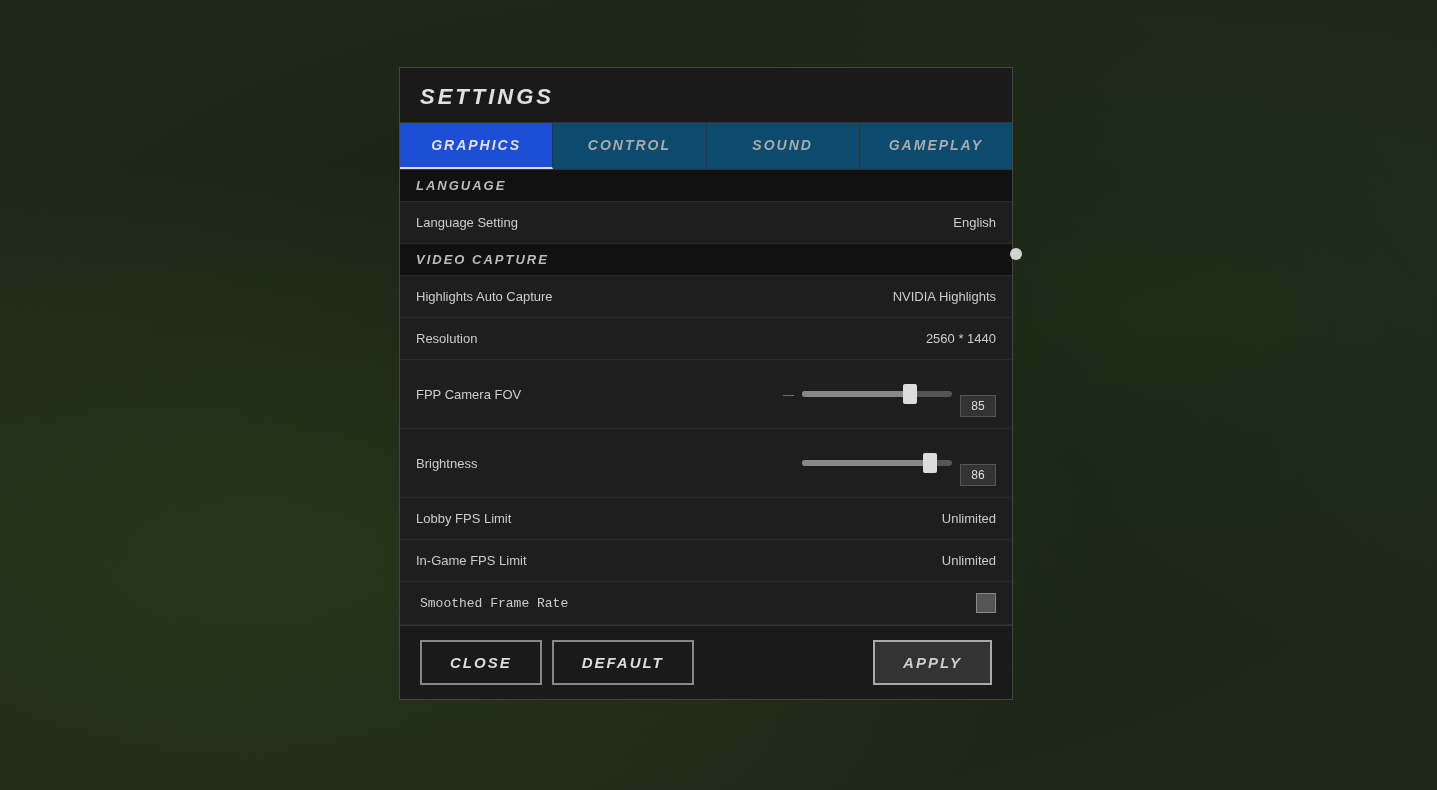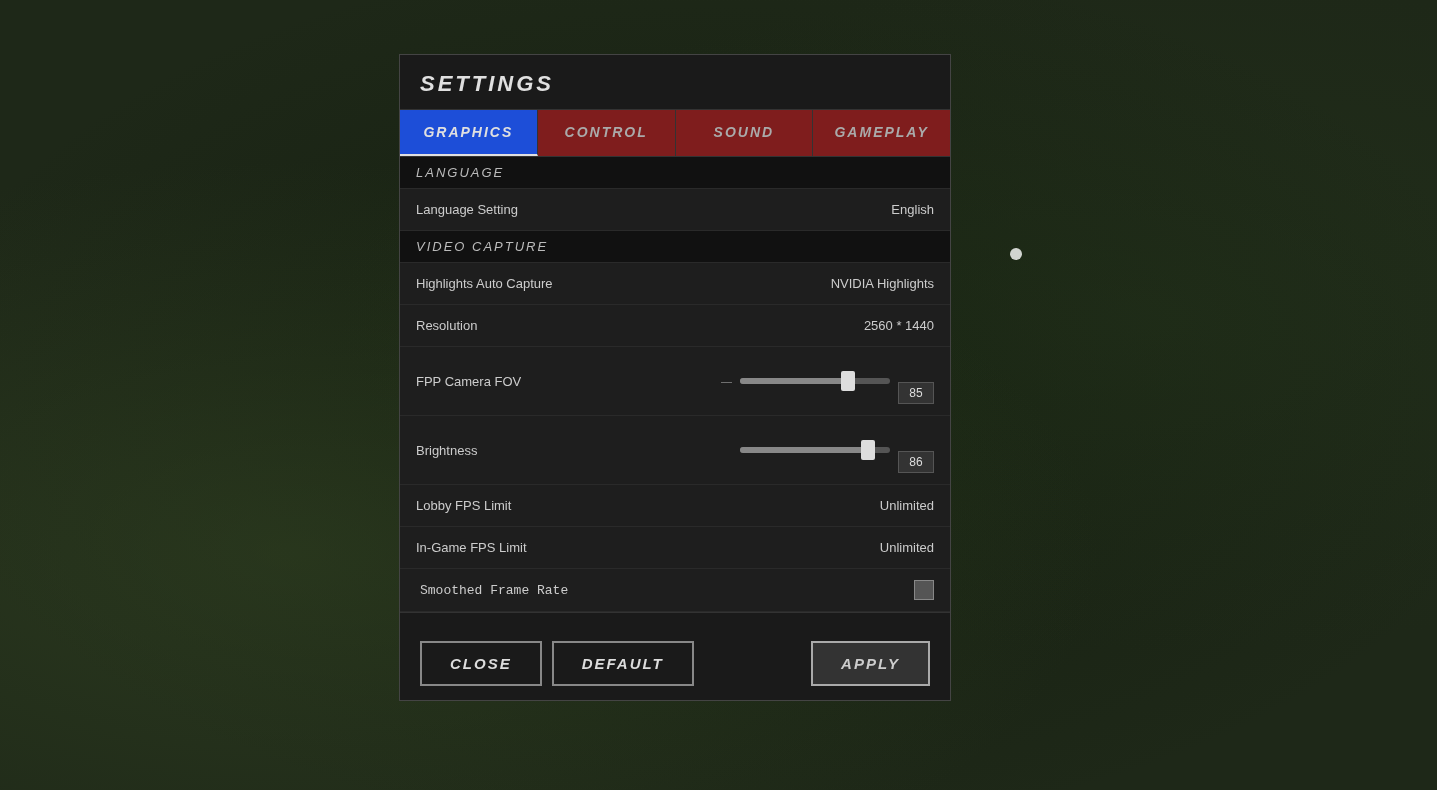--- a/index.html
+++ b/index.html
@@ -19,23 +19,23 @@
       inset: 0;
       background:
         radial-gradient(ellipse at 20% 70%, rgba(60,80,40,0.4) 0%, transparent 50%),
         radial-gradient(ellipse at 80% 40%, rgba(40,60,30,0.3) 0%, transparent 50%),
         radial-gradient(ellipse at 50% 50%, rgba(20,30,15,0.8) 0%, transparent 80%);
       background-color: #1e2818;
     }
 
     .settings-modal {
       position: absolute;
-      top: 54px;
+      top: 67px;
       left: 399px;
-      width: 552px;
+      width: 614px;
       background: #1a1a1a;
       border: 1px solid #444;
       display: flex;
       flex-direction: column;
     }
 
     .modal-header {
       background: #1a1a1a;
       padding: 16px 20px 12px 20px;
       border-bottom: 1px solid #333;
@@ -60,21 +60,21 @@
       flex: 1;
       padding: 14px 10px;
       text-align: center;
       font-size: 14px;
       font-weight: 700;
       letter-spacing: 2px;
       text-transform: uppercase;
       color: #aaa;
       cursor: pointer;
       border-right: 1px solid #333;
-      background: #7f1d1d;
+      background: #0c4a6e;
       font-style: italic;
     }
 
     .tab:last-child {
       border-right: none;
     }
 
     .tab.active {
       background: #1d4ed8;
       color: #e0e0e0;
@@ -97,21 +97,21 @@
       background: #1a1a1a;
     }
     .modal-content::-webkit-scrollbar-thumb {
       background: #555;
     }
 
     .section-header {
       background: #111;
       padding: 8px 16px;
       font-size: 13px;
-      font-weight: 400;
+      font-weight: 700;
       letter-spacing: 2px;
       text-transform: uppercase;
       color: #bbb;
       font-style: italic;
       border-bottom: 1px solid #2a2a2a;
     }
 
     .setting-row {
       display: flex;
       align-items: center;
@@ -208,21 +208,20 @@
       padding: 12px 28px;
       font-size: 15px;
       font-weight: 700;
       letter-spacing: 2px;
       text-transform: uppercase;
       cursor: pointer;
       border: 2px solid #888;
       background: transparent;
       color: #ddd;
       font-style: italic;
-      margin-top: 14px;
     }
 
     .btn-apply {
       background: #333;
       border-color: #aaa;
       color: #ccc;
     }
 
     .sub-row {
       padding-left: 20px;

